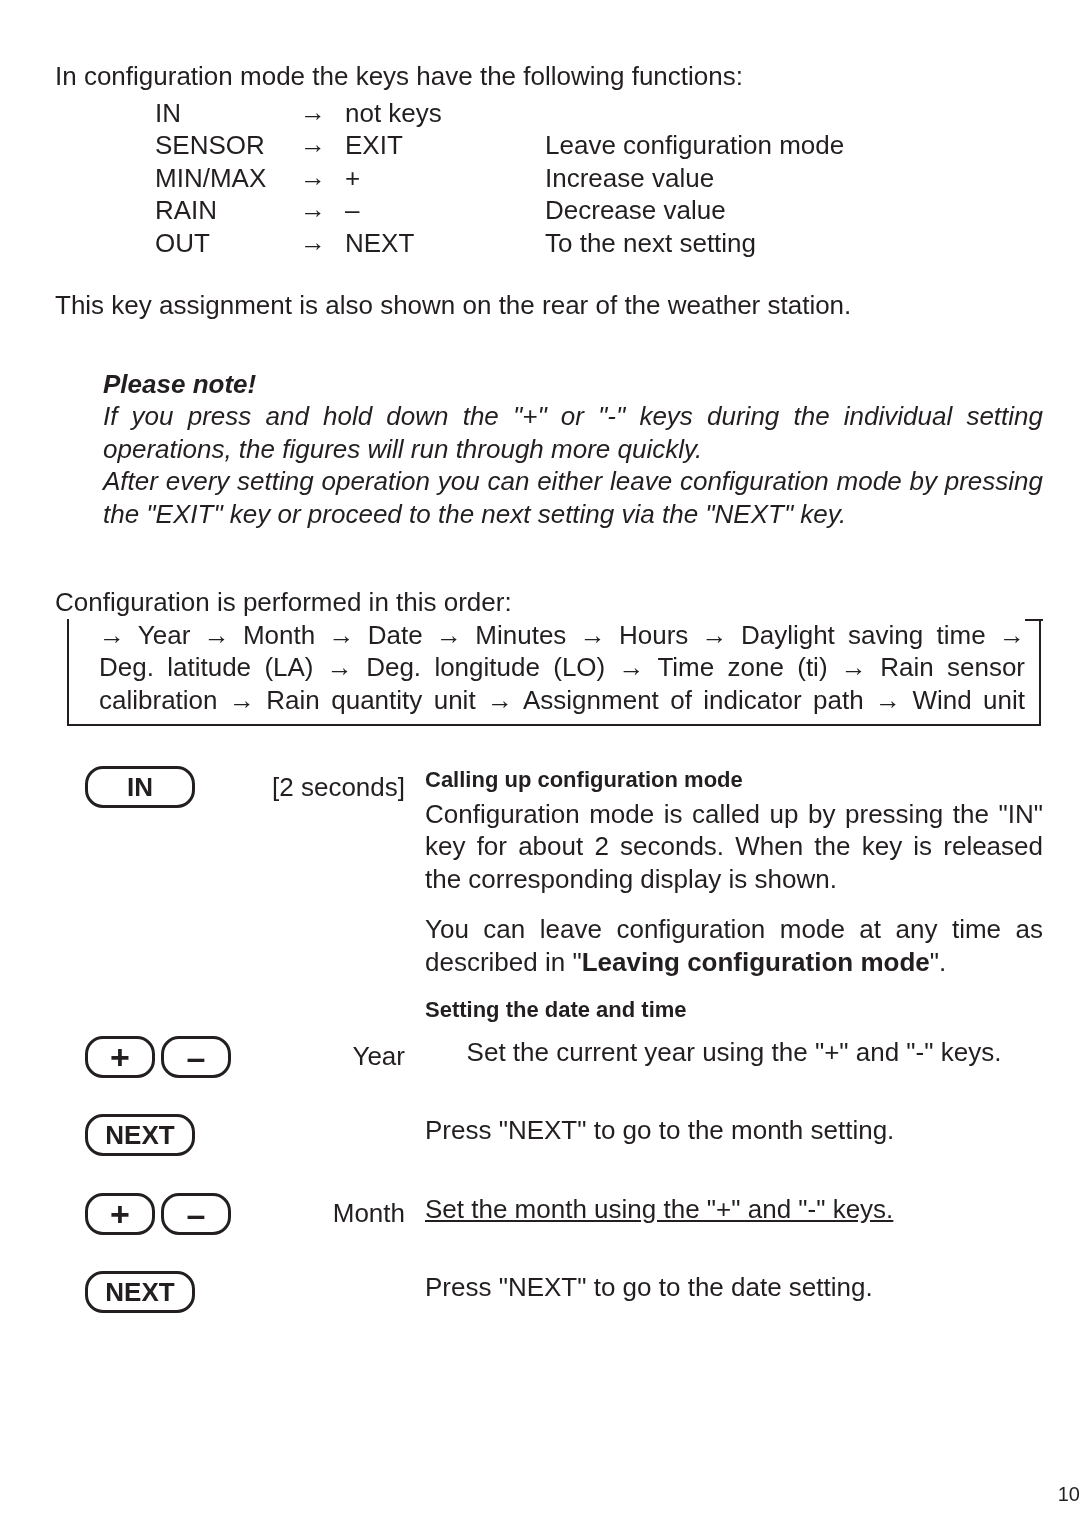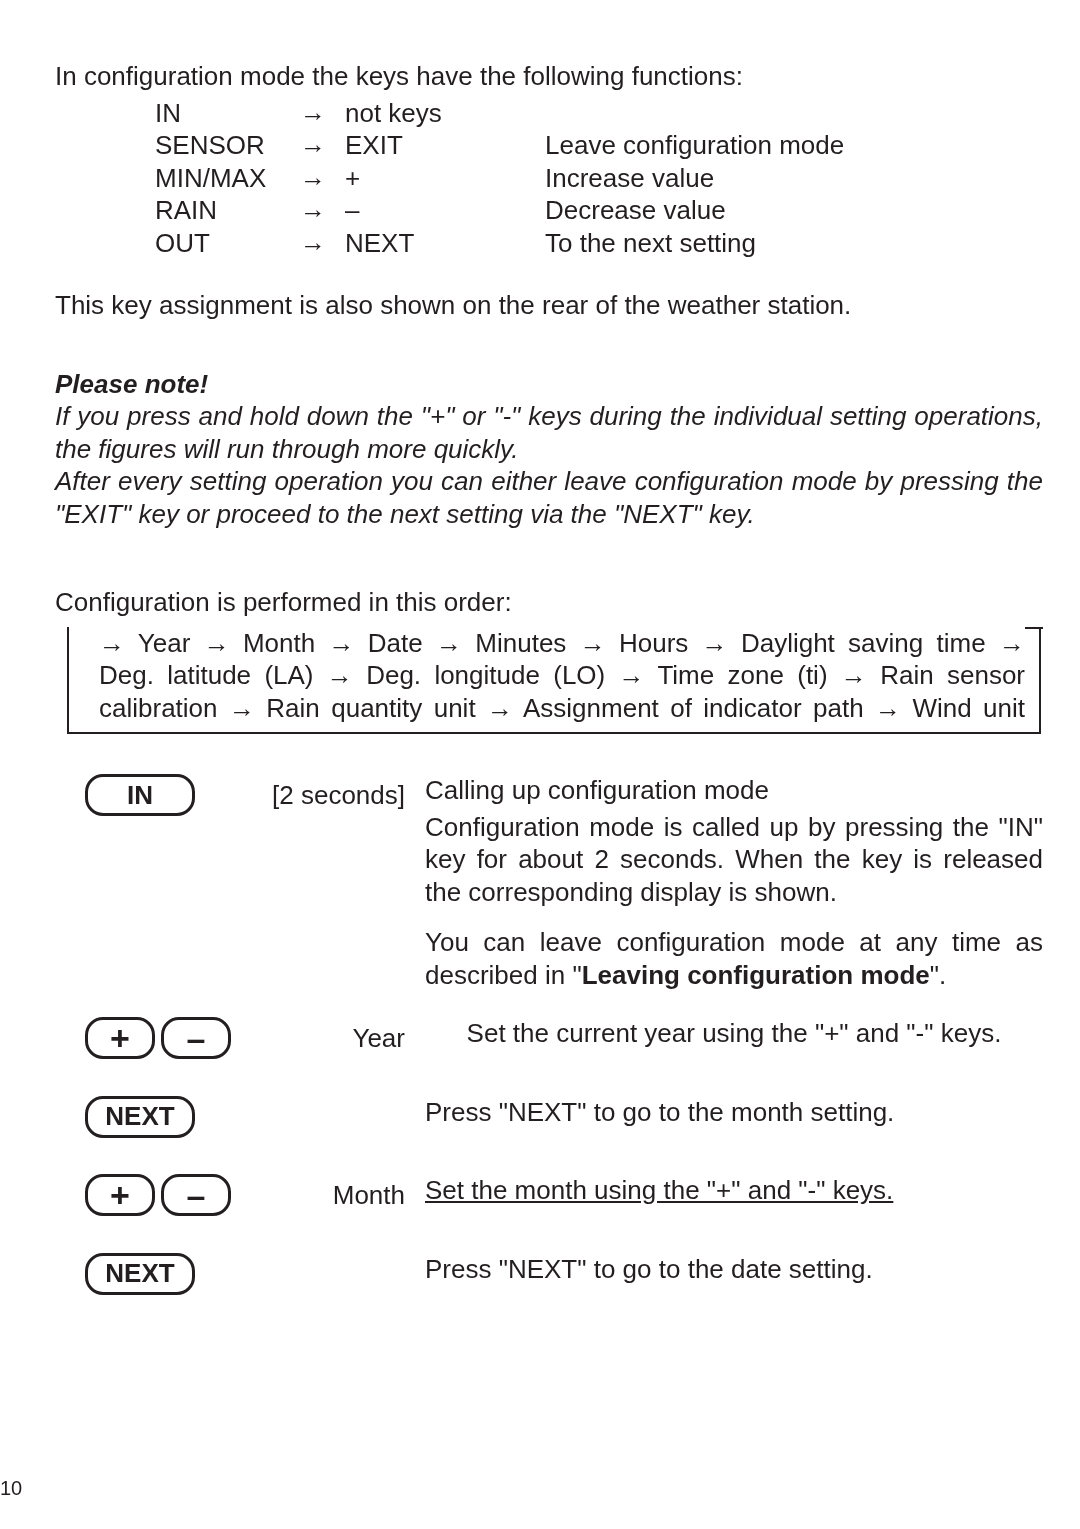--- a/index.html
+++ b/index.html
@@ -30,34 +30,35 @@
     display: flex;
     align-items: baseline;
   }
   .key-col1 { width: 145px; }
   .key-arrow { width: 45px; }
   .key-col2 { width: 200px; }
   .key-col3 { }
   .note-section {
     margin-top: 46px;
     margin-bottom: 40px;
+    margin-left: 48px;
   }
   .note-heading {
     font-weight: bold;
     font-style: italic;
   }
   .note-body {
     font-style: italic;
   }
   .config-order {
     margin-top: 56px;
   }
   .flow-wrap {
     position: relative;
-    margin-top: 8px;
+    margin-top: 0;
     margin-left: 12px;
     margin-right: 2px;
   }
   .flow-box {
     border: 2px solid #231f20;
     border-top: none;
     padding: 0 14px 8px 30px;
     position: relative;
     text-align: justify;
     text-align-last: justify;
@@ -116,29 +117,29 @@
     font-size: 34px;
     line-height: 1;
   }
   .btn-wide { width: 110px; }
   .left-label {
     flex: 1;
     text-align: right;
     padding-right: 20px;
   }
   .heading2 {
-    font-weight: 400;
-    font-size: 26px;
+    font-weight: 700;
+    font-size: 22px;
     margin-bottom: 4px;
   }
   .pagenum {
     position: absolute;
-    bottom: 28px;
+    bottom: 22px;
     width: 100%;
-    text-align: left;
+    text-align: right;
     font-size: 20px;
   }
   .arrow {
     display: inline-block;
     transform: translateY(-1px);
   }
 </style>
 </head>
 <body>
 
@@ -206,20 +207,21 @@
           <span class="btn btn-wide">IN</span>
         </div>
         <span class="left-label">[2 seconds]</span>
       </div>
       <div class="right-col">
         <div class="heading2">Calling up configuration mode</div>
         <p>Configuration mode is called up by pressing the "IN" key for about 2 seconds. When the key is released the corresponding display is shown.</p>
         <p>
           <span>You can leave configuration mode at any time as described in "</span><b>Leaving configuration mode</b><span>".</span>
         </p>
+        <div class="heading2" style="margin-top:18px;">Setting the date and time</div>
       </div>
     </div>
 
     <div class="step-row" style="margin-top:6px;">
       <div class="left-col">
         <div class="btn-group">
           <span class="btn btn-plus">+</span>
           <span class="btn btn-minus">–</span>
         </div>
         <span class="left-label">Year</span>

